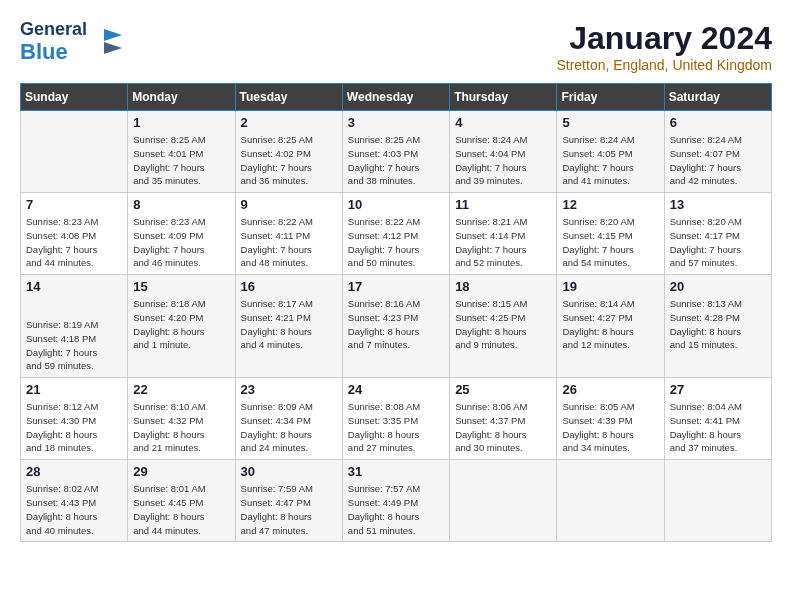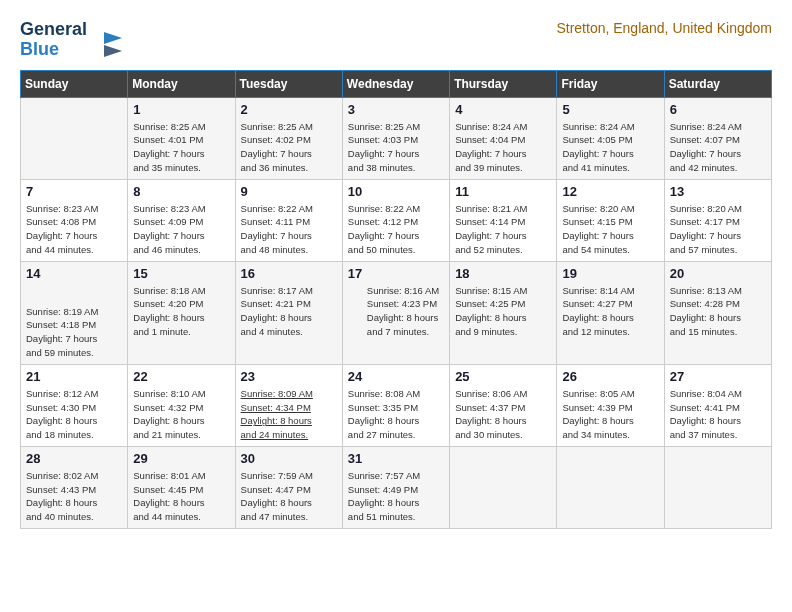--- a/index.html
+++ b/index.html
@@ -71,32 +71,33 @@
       font-size: 9.5px;
       color: #333;
       line-height: 1.45;
     }
   </style>
 </head>
 <body>
 
 <div class="header">
   <div class="logo">
-  <div style="display:flex; align-items:flex-end; gap:15px;">
+  <div style="display:flex; align-items:center; gap:15px;">
     <div style="position:relative; display:inline-block;">
       <span style="font-size:18px; font-weight:bold; color:#1a3a5c; font-family:Arial; display:block; line-height:1.1;">General</span>
-      <span style="font-size:18px; font-weight:bold; color:#2a7fc1; font-family:Arial; display:block; line-height:1.1;">Blue</span>
+      <span style="font-size:22px; font-weight:bold; color:#2a7fc1; font-family:Arial; display:block; line-height:1.1;">Blue</span>
     </div>
     <svg width="22" height="30" viewBox="0 0 22 30">
       <polygon points="2,2 20,8 2,14" fill="#2a7fc1"></polygon>
       <polygon points="2,15 20,21 2,27" fill="#1a3a5c" opacity="0.8"></polygon>
     </svg>
   </div>
 </div>
   <div class="title-area">
+    <div class="month-title">January 2024</div>
     <div class="location">Stretton, England, United Kingdom</div>
   </div>
 </div>
 
 <table>
   <thead>
     <tr>
     <th>Sunday</th>
         <th>Monday</th>
         <th>Tuesday</th>
@@ -220,21 +221,21 @@
         </td>
         <td>
           <span class="day-number">16</span>
           <div class="day-info" style="white-space: pre-line;">Sunrise: 8:17 AM
 Sunset: 4:21 PM
 Daylight: 8 hours
 and 4 minutes.</div>
         </td>
         <td>
           <span class="day-number">17</span>
-          <div class="day-info" style="white-space: pre-line; margin-left: 19px;">Sunrise: 8:16 AM
+          <div class="day-info" style="white-space: pre-line;">Sunrise: 8:16 AM
 Sunset: 4:23 PM
 Daylight: 8 hours
 and 7 minutes.</div>
         </td>
         <td>
           <span class="day-number">18</span>
           <div class="day-info" style="white-space: pre-line;">Sunrise: 8:15 AM
 Sunset: 4:25 PM
 Daylight: 8 hours
 and 9 minutes.</div>
@@ -264,21 +265,21 @@
         </td>
         <td>
           <span class="day-number">22</span>
           <div class="day-info" style="white-space: pre-line;">Sunrise: 8:10 AM
 Sunset: 4:32 PM
 Daylight: 8 hours
 and 21 minutes.</div>
         </td>
         <td>
           <span class="day-number">23</span>
-          <div class="day-info" style="white-space: pre-line; text-decoration: underline;">Sunrise: 8:09 AM
+          <div class="day-info" style="white-space: pre-line;">Sunrise: 8:09 AM
 Sunset: 4:34 PM
 Daylight: 8 hours
 and 24 minutes.</div>
         </td>
         <td>
           <span class="day-number">24</span>
           <div class="day-info" style="white-space: pre-line;">Sunrise: 8:08 AM
 Sunset: 3:35 PM
 Daylight: 8 hours
 and 27 minutes.</div>

